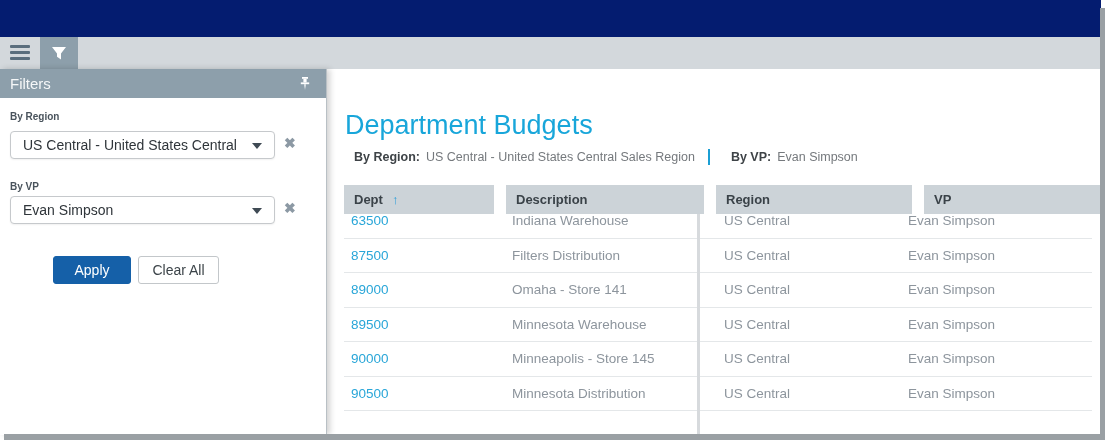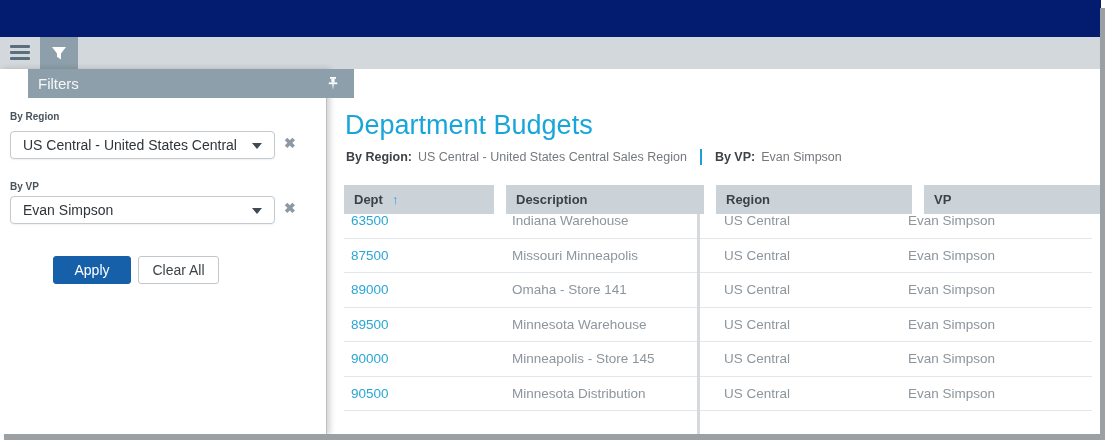--- a/index.html
+++ b/index.html
@@ -16,21 +16,21 @@
   .toolbar { position: absolute; left: 0; top: 37px; width: 1101px; height: 32px; background: #d3d8dc; }
   .hamburger { position: absolute; left: 10px; top: 45px; width: 20px; height: 16px; cursor: pointer; }
   .hamburger i { display: block; height: 3px; background: #5a6e7d; margin-bottom: 3px; border-radius: 1px; }
   .filter-tab { position: absolute; left: 40px; top: 37px; width: 38px; height: 32px; background: #8d9fab;
                 display: flex; align-items: center; justify-content: center; cursor: pointer; }
 
   
   .panel { position: absolute; left: 0; top: 69px; width: 327px; height: 366px; background: #ffffff;
            border-right: 1px solid #b9c0c5; box-shadow: 3px 0 6px rgba(0,0,0,0.18); }
   .panel-header { position: absolute; left: 0; top: 0; width: 100%; height: 29px; background: #8d9fab;
-                  color: #f5f7f8; font-size: 15px; line-height: 29px; padding-left: 10px; margin-left: 28px; }
+                  color: #f5f7f8; font-size: 15px; line-height: 29px; padding-left: 10px; }
   .pin { position: absolute; right: 14px; top: 7px; cursor: pointer; }
   .flabel { position: absolute; left: 10px; font-size: 10px; font-weight: bold; color: #49535c; }
   .flabel.f1 { top: 42px; } .flabel.f2 { top: 112px; text-align: right; }
   .select { position: absolute; left: 10px; width: 265px; height: 28px; background: #fff;
             border: 1px solid #c6c9cc; border-radius: 4px; cursor: pointer;
             box-shadow: 0 1px 2px rgba(0,0,0,0.06); }
   .select.s1 { top: 62px; } .select.s2 { top: 127px; }
   .sel-value { position: absolute; left: 12px; right: 34px; top: 0; height: 26px; line-height: 26px;
                font-size: 14px; color: #2f353a; white-space: nowrap; overflow: hidden; }
   .chevron { position: absolute; right: 12px; top: 11px; width: 0; height: 0;
@@ -42,21 +42,21 @@
          font-family: "Liberation Sans", sans-serif; cursor: pointer; text-align: center; }
   .btn-apply  { left: 53px; width: 78px; background: #1560a8; border: 1px solid #1560a8; color: #ffffff; }
   .btn-plain  { background: #ffffff; border: 1px solid #c3c7ca; color: #3c4449; }
   .btn-clear  { left: 138px; width: 81px; }
   .btn-cancel { left: 226px; width: 77px; }
 
   
   .page-title { position: absolute; left: 345px; top: 110px; font-size: 27px; font-weight: 500; color: #18a6da; }
   .summary { position: absolute; left: 346px; top: 148px; height: 18px; display: flex; align-items: center;
              font-size: 12.5px; white-space: nowrap; }
-  .sum-label { font-weight: bold; color: #3e4347; }
+  .sum-label { font-weight: bold; color: #3e4347; margin-left: 8px; }
   .sum-value { color: #75797d; margin-left: 6px; }
   .sum-sep { display: inline-block; width: 2px; height: 16px; background: #1b9fd4; margin: 0 13px; }
 
   
   .thead { position: absolute; left: 344px; top: 185px; display: grid;
            grid-template-columns: 150px 198px 196px 192px; column-gap: 12px; }
   .th { height: 29px; background: #ccd3d8; color: #3a4248; font-size: 13px; font-weight: bold;
         line-height: 29px; padding-left: 10px; cursor: pointer; }
   .sort-arrow { color: #2f9fd9; font-weight: bold; margin-left: 9px; font-size: 13px; }
   .tbody { position: absolute; left: 344px; top: 204px; width: 748px; }
@@ -144,21 +144,21 @@
     <div class="tbody">
   <div class="trow">
     <div class="td dept">63500</div>
     <div class="td c1">Indiana Warehouse</div>
     <div class="td c2">US Central</div>
     <div class="td c3">Evan Simpson</div>
   </div>
 
   <div class="trow">
     <div class="td dept">87500</div>
-    <div class="td c1">Missouri Minneapolis</div>
+    <div class="td c1">Filters Distribution</div>
     <div class="td c2">US Central</div>
     <div class="td c3">Evan Simpson</div>
   </div>
 
   <div class="trow">
     <div class="td dept">89000</div>
     <div class="td c1">Omaha - Store 141</div>
     <div class="td c2">US Central</div>
     <div class="td c3">Evan Simpson</div>
   </div>

